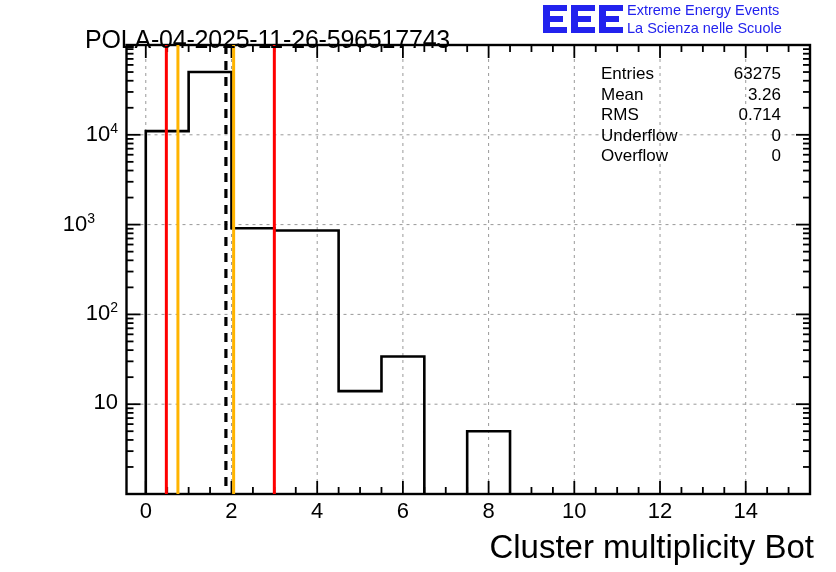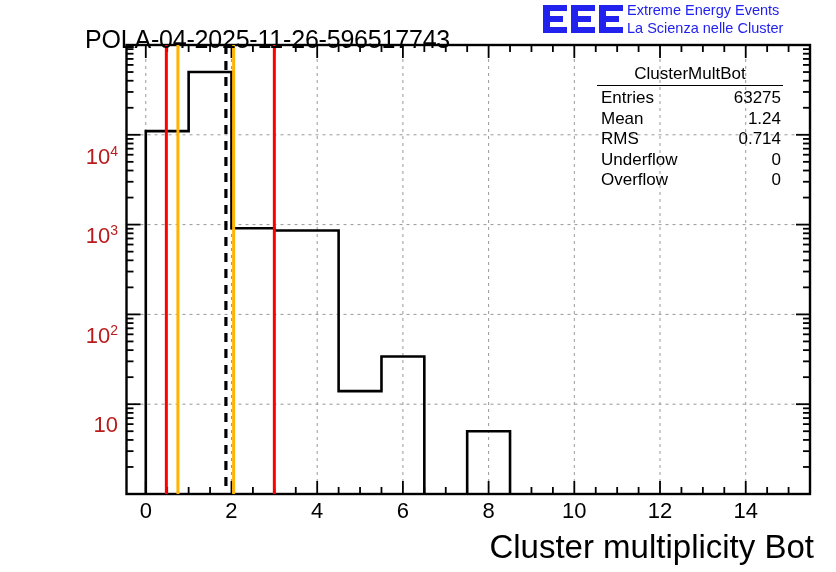--- a/index.html
+++ b/index.html
@@ -48,22 +48,22 @@
     position:absolute;right:22px;top:528px;
     font-size:33px;color:#000;white-space:nowrap;
   }
 
   
   .tick-label{
     position:absolute;font-size:22px;color:#000;
     text-align:center;white-space:nowrap;
   }
   .ytick-label{
-    position:absolute;font-size:22px;color:#b91c1c;
-    text-align:right;white-space:nowrap;margin-top:23px;
+    position:absolute;font-size:22px;color:#000000;
+    text-align:right;white-space:nowrap;
   }
   .ytick-label sup{font-size:14px;vertical-align:super;}
 </style>
 </head>
 <body>
 
 <svg id="root-canvas" viewBox="0 0 836 572">
     <g>
       <line x1="145.78369905956112" y1="45" x2="145.78369905956112" y2="494" stroke="#999999" stroke-width="1" stroke-dasharray="3,4"></line>
       <line x1="231.48902821316616" y1="45" x2="231.48902821316616" y2="494" stroke="#999999" stroke-width="1" stroke-dasharray="3,4"></line>
@@ -256,32 +256,31 @@
       <rect x="28" y="3" width="7" height="28"></rect>
       <rect x="28" y="14" width="20" height="6"></rect>
       <rect x="28" y="25" width="24" height="6"></rect>
       <rect x="56" y="3" width="24" height="6"></rect>
       <rect x="56" y="3" width="7" height="28"></rect>
       <rect x="56" y="14" width="20" height="6"></rect>
       <rect x="56" y="25" width="24" height="6"></rect>
     </g>
   </svg>
   <div class="eee-txt" style="top:0;">Extreme Energy Events</div>
-  <div class="eee-txt" style="top:18px;">La Scienza nelle Cluster</div>
+  <div class="eee-txt" style="top:18px;">La Scienza nelle Scuole</div>
 </div>
 
 <div class="stats-box">
-  <div class="stats-title">ClusterMultBot</div>
   <div class="stats-row">
     <span>Entries</span>
     <span>63275</span>
   </div>
   <div class="stats-row">
     <span>Mean</span>
-    <span>1.24</span>
+    <span>3.26</span>
   </div>
   <div class="stats-row">
     <span>RMS</span>
     <span>0.714</span>
   </div>
   <div class="stats-row">
     <span>Underflow</span>
     <span>0</span>
   </div>
   <div class="stats-row">
@@ -298,15 +297,15 @@
     <div class="tick-label" style="left: 277.194px; top: 498px; width: 80px;">4</div>
     <div class="tick-label" style="left: 362.9px; top: 498px; width: 80px;">6</div>
     <div class="tick-label" style="left: 448.605px; top: 498px; width: 80px;">8</div>
     <div class="tick-label" style="left: 534.31px; top: 498px; width: 80px;">10</div>
     <div class="tick-label" style="left: 620.016px; top: 498px; width: 80px;">12</div>
     <div class="tick-label" style="left: 705.721px; top: 498px; width: 80px;">14</div>
   </div>
 <div id="ytick-labels">
     <div class="ytick-label" style="left: 40px; width: 78px; top: 389.2px;">10</div>
     <div class="ytick-label" style="left: 40px; width: 78px; top: 299.4px;">10<sup>2</sup></div>
-    <div class="ytick-label" style="left: 40px; width: 78px; top: 199px;">10<sup>3</sup></div>
+    <div class="ytick-label" style="left: 40px; width: 78px; top: 210px; text-align: center;">10<sup>3</sup></div>
     <div class="ytick-label" style="left: 40px; width: 78px; top: 119.8px;">10<sup>4</sup></div>
   </div>
 
 </body></html>

